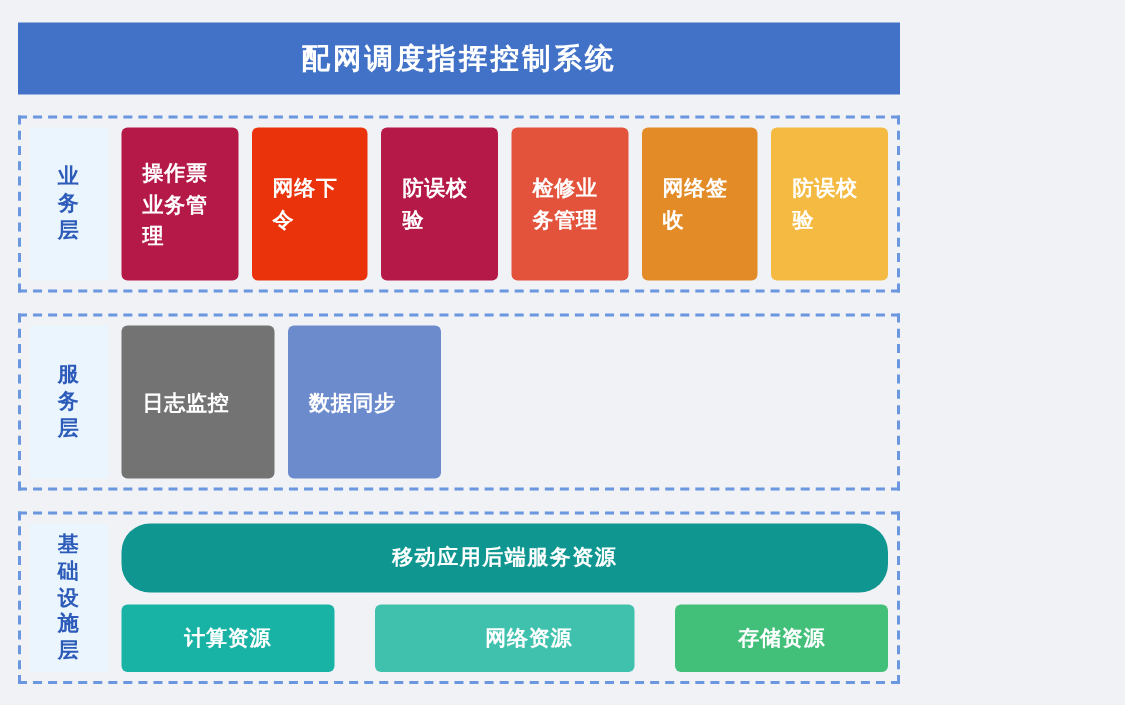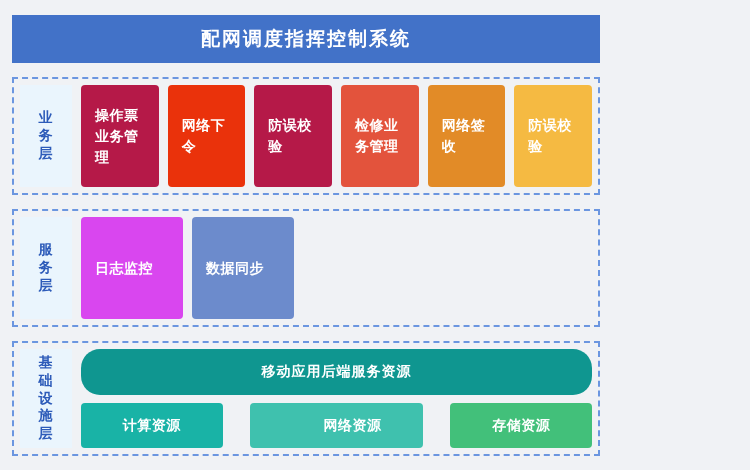--- a/index.html
+++ b/index.html
@@ -143,21 +143,21 @@
     </div>
   </div>
 
   <div class="layer layer-service" style="border-color: rgb(107, 150, 224);">
     <div class="layer-label" style="background: rgb(234, 245, 253); color: rgb(45, 91, 185);">
       <span class="ch">服</span>
       <span class="ch">务</span>
       <span class="ch">层</span>
     </div>
     <div class="cards cards-service">
-      <div class="card" style="background: #d946ef;">日志监控</div>
+      <div class="card" style="background: #737373;">日志监控</div>
       <div class="card" style="background: rgb(108, 139, 204); text-align: center;">数据同步</div>
       <div class="spacer"></div>
     </div>
   </div>
 
   <div class="layer layer-infra" style="border-color: rgb(107, 150, 224);">
     <div class="layer-label" style="background: rgb(234, 245, 253); color: rgb(45, 91, 185);">
       <span class="ch">基</span>
       <span class="ch">础</span>
       <span class="ch">设</span>

